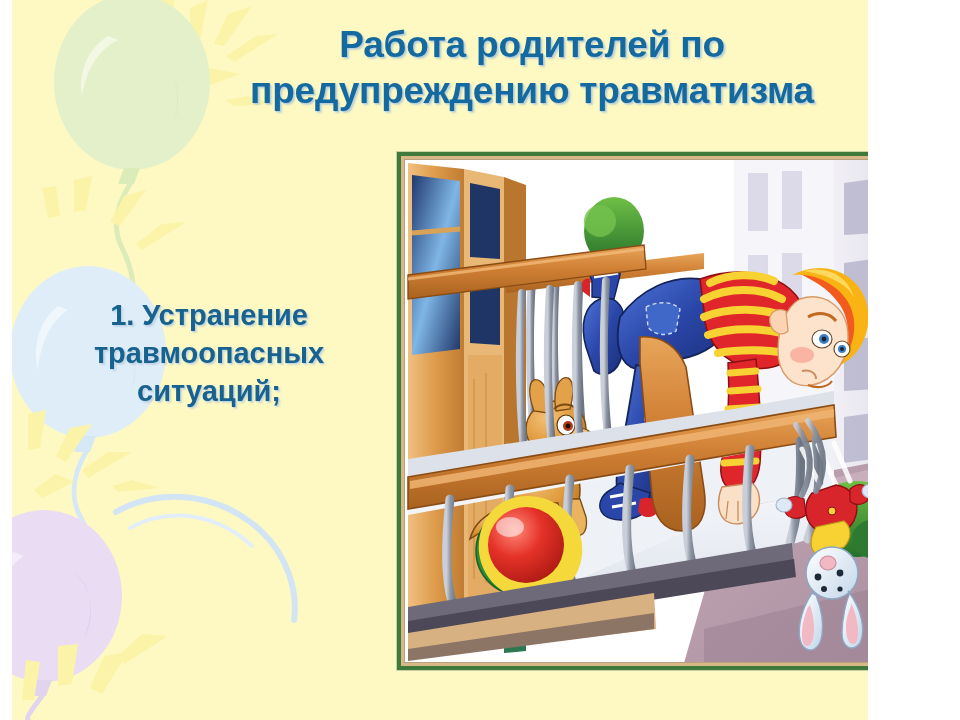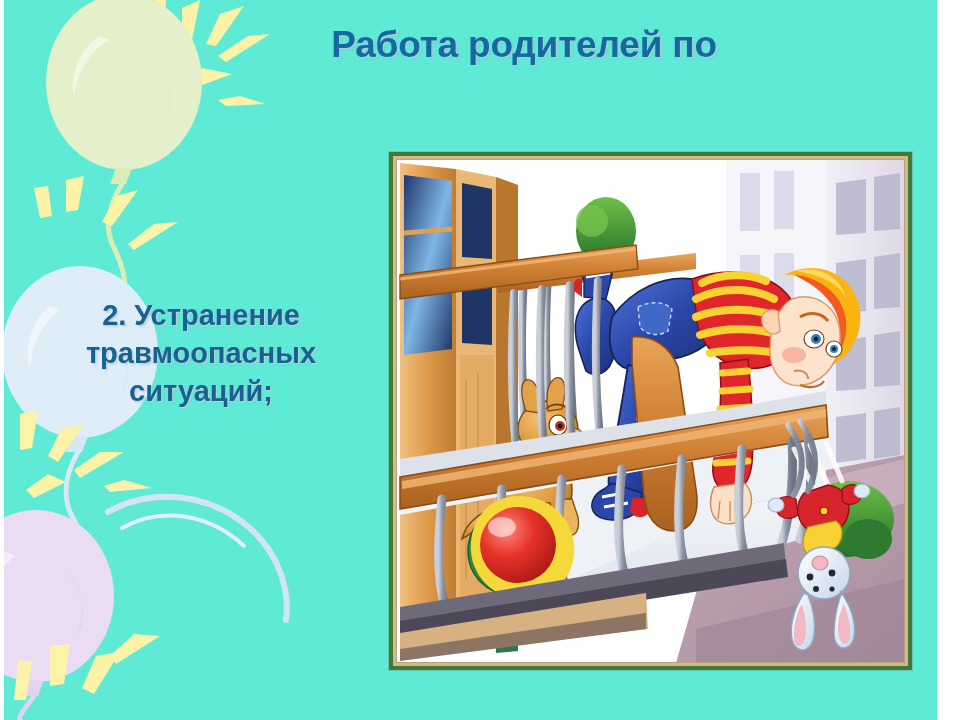--- a/index.html
+++ b/index.html
@@ -10,24 +10,24 @@
   body {
     width: 960px;
     height: 720px;
     overflow: hidden;
     font-family: "Liberation Sans", sans-serif;
     position: relative;
   }
 
   #slide {
     position: absolute;
-    left: 4px; top: 0;
-    width: 933px;
+    left: 12px; top: 0;
+    width: 856px;
     height: 720px;
-    background: #5eead4;
+    background: #fef9c3;
     overflow: hidden;
   }
 
   
   #bg-decor {
     position: absolute;
     left: 0; top: 0;
     width: 960px;
     height: 720px;
     pointer-events: none;
@@ -160,24 +160,25 @@
     <g fill="#fbf3a8">
       <polygon points="46,646 66,644 60,684 46,686"></polygon>
       <polygon points="92,656 116,652 90,694 78,688"></polygon>
       <polygon points="130,634 156,636 112,664 106,656"></polygon>
       <polygon points="14,660 28,662 22,700 10,700"></polygon>
     </g>
   </svg>
 
   <div id="title-block">
     <div class="tline">Работа родителей по</div>
+    <div class="tline">предупреждению травматизма</div>
   </div>
 
   <div id="body-block">
-    <div class="bline">2. Устранение</div>
+    <div class="bline">1. Устранение</div>
     <div class="bline">травмоопасных</div>
     <div class="bline">ситуаций;</div>
   </div>
 
   <div id="picture-frame">
     <div id="picture-inner">
       <svg id="illus-svg" viewBox="0 0 509 504" xmlns="http://www.w3.org/2000/svg">
 
         <defs>
           <linearGradient id="gWall" x1="0" y1="0" x2="1" y2="0">

